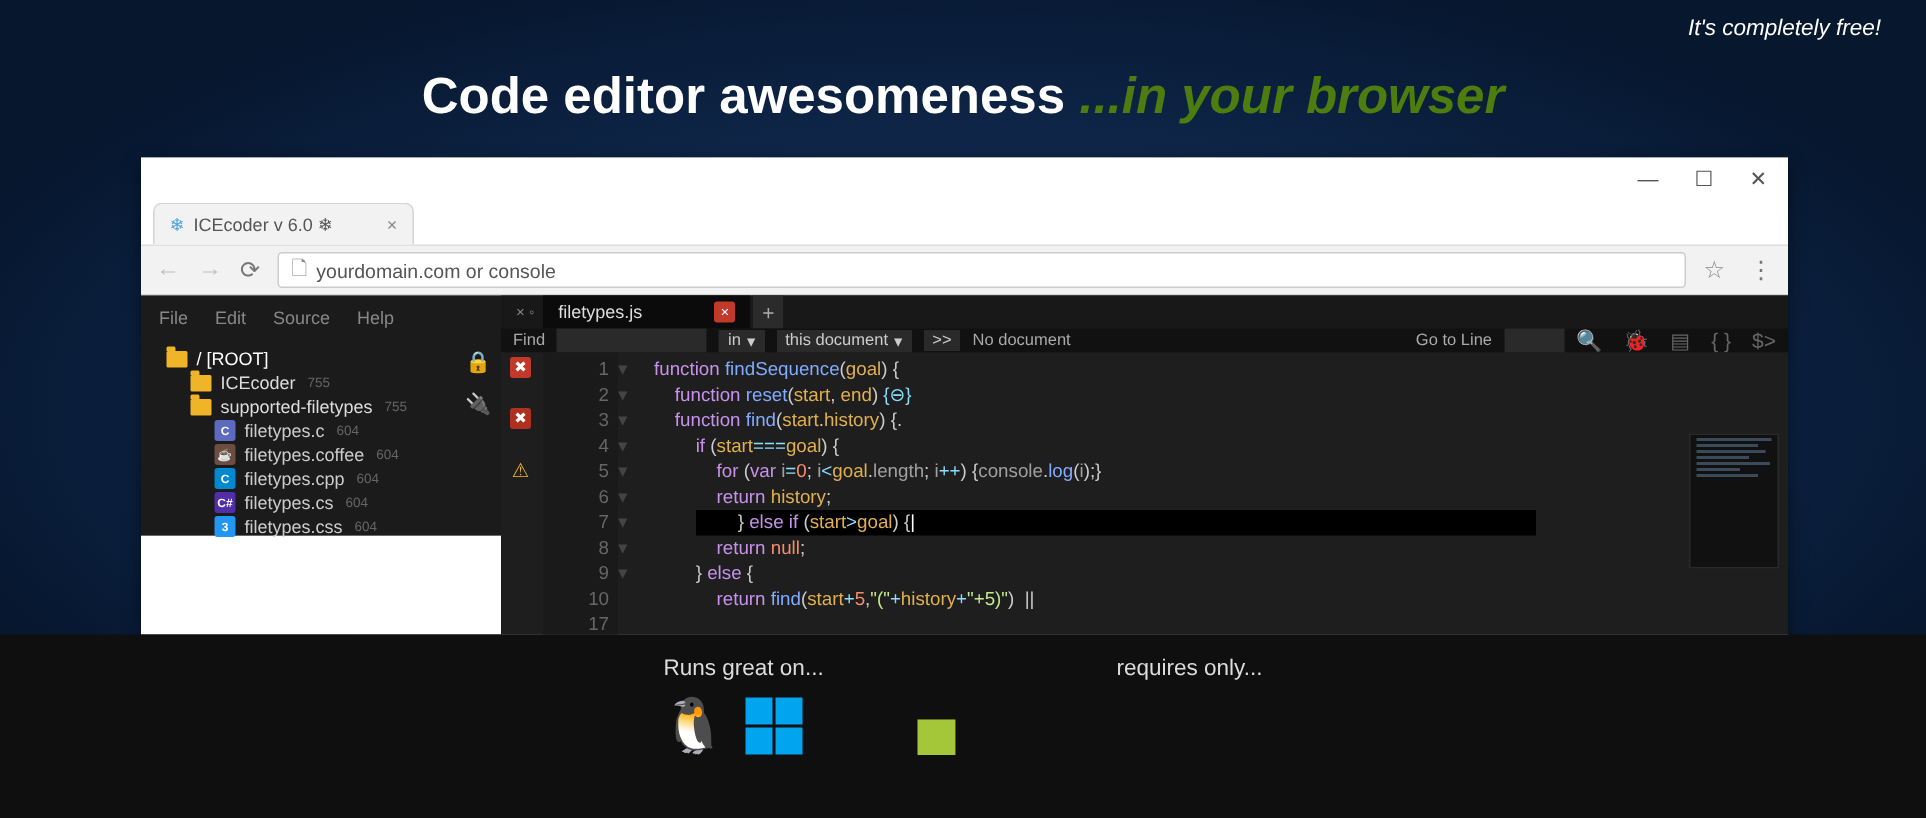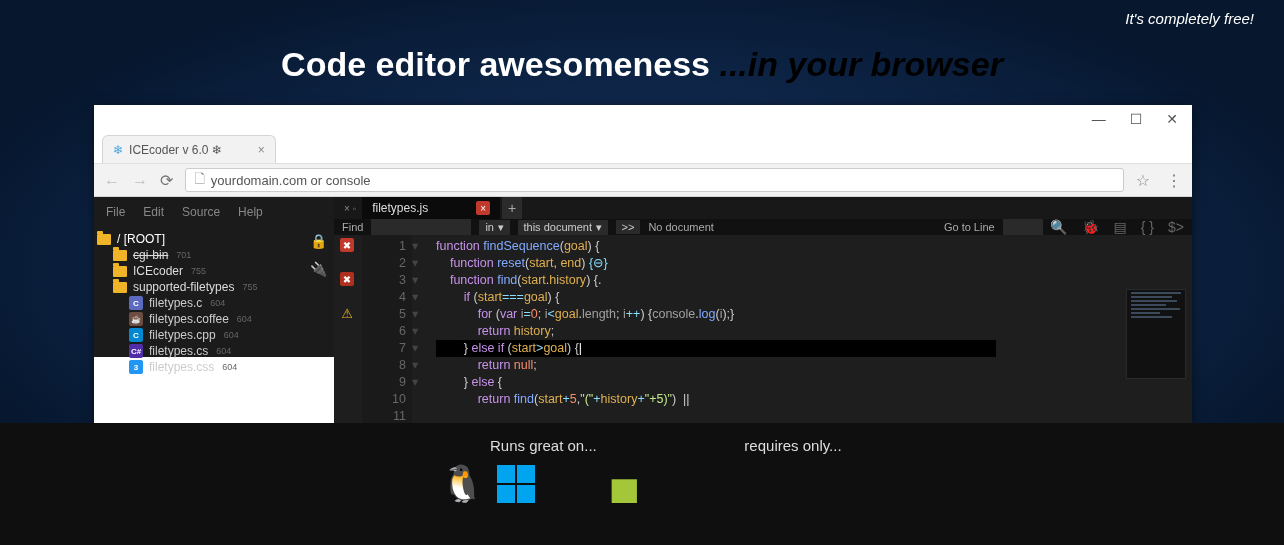--- a/index.html
+++ b/index.html
@@ -1,35 +1,35 @@
 <!DOCTYPE html>
 <html><head>
 <meta charset="utf-8">
 <style>
 * { margin:0; padding:0; box-sizing:border-box; font-family:Arial,Helvetica,sans-serif; }
 body { width:1284px; height:545px; background:radial-gradient(ellipse at center,#1a3a6e 0%,#06172e 80%); position:relative; overflow:hidden; }
 .free { position:absolute; top:10px; right:30px; color:#fff; font-size:15px; font-style:italic; }
 .headline { text-align:center; color:#fff; font-size:34px; font-weight:bold; margin-top:45px; }
-.headline .fade { color:#000000; font-style:italic; }
+.headline .fade { color:#4d7c0f; font-style:italic; }
 .browser { position:absolute; top:105px; left:94px; width:1098px; height:318px; background:#fff; box-shadow:0 2px 10px rgba(0,0,0,.5); overflow:hidden; }
 .winctrl { height:28px; background:#fff; display:flex; justify-content:flex-end; align-items:center; padding:0 14px; gap:24px; color:#555; font-size:14px; }
 .tabrow { height:30px; background:#fff; display:flex; align-items:flex-end; padding-left:8px; }
 .btab { background:#f2f2f2; border:1px solid #d5d5d5; border-bottom:none; border-radius:6px 6px 0 0; height:28px; display:flex; align-items:center; padding:0 10px; gap:6px; font-size:12px; color:#555; }
 .btab .ico { color:#4aa3df; }
 .btab .x { margin-left:30px; color:#888; }
 .addr { height:34px; background:#f2f2f2; border-top:1px solid #e0e0e0; border-bottom:1px solid #d5d5d5; display:flex; align-items:center; padding:0 10px; gap:12px; }
 .nav { color:#777; font-size:16px; }
 .nav.d { color:#c0c0c0; }
 .omnibox { flex:1; background:#fff; border:1px solid #ccc; border-radius:3px; height:24px; display:flex; align-items:center; padding:0 8px; gap:6px; font-size:13px; color:#555; }
 .omnibox .pg { color:#888; }
 .star { color:#888; margin-right:4px; }
 .app { background:#737373; height:160px; position:relative; display:flex; color:#ccc; font-family:Consolas,monospace; font-size:12px; }
 .sidebar { width:240px; background:#1b1b1b; }
 .menubar { display:flex; gap:18px; padding:8px 12px; color:#888; font-size:12px; }
-.tree { padding:4px 6px 0 3px; font-size:12px; }
+.tree { padding:4px 6px 0 17px; font-size:12px; }
 .tree .row { display:flex; align-items:center; gap:6px; padding:1px 0; white-space:nowrap; }
 .tree .ind1 { padding-left:16px; }
 .tree .ind2 { padding-left:32px; }
 .fold { display:inline-block; width:14px; height:11px; background:#f0b429; border-radius:1px; position:relative; }
 .fold::before{content:"";position:absolute;top:-3px;left:0;width:6px;height:3px;background:#f0b429;border-radius:1px 1px 0 0;}
 .fic { display:inline-flex; width:14px; height:14px; border-radius:2px; align-items:center; justify-content:center; font-size:8px; font-weight:bold; color:#fff; }
 .cnt { color:#666; font-size:9px; margin-left:2px; }
 .st { color:#a0a0a0; text-decoration:line-through; }
 .lock { position:absolute; left:216px; top:36px; display:flex; flex-direction:column; gap:12px; color:#444; font-size:14px; }
 .main { flex:1; background:#1e1e1e; display:flex; flex-direction:column; }
@@ -42,31 +42,31 @@
 .findbar input.ti { background:#2a2a2a; border:none; height:16px; width:100px; color:#ccc; padding:0 4px; font-size:11px; }
 .findbar .sel { background:#2a2a2a; padding:1px 6px; color:#ccc; display:flex; align-items:center; gap:4px; }
 .findbar .btn { background:#2a2a2a; padding:1px 6px; color:#ccc; }
 .findbar .sp { flex:1; }
 .findbar .icons { display:flex; gap:14px; color:#666; font-size:14px; }
 .code { flex:1; display:flex; font-size:12.5px; position:relative; background:#1e1e1e; }
 .gut { width:50px; text-align:right; color:#666; padding:3px 6px 0 0; line-height:17px; background:#1a1a1a; }
 .gut2 { width:20px; color:#444; padding:3px 0 0 0; line-height:17px; }
 .lines { padding:3px 0 0 4px; line-height:17px; }
 .lines .ln { white-space:pre; }
-.lines .hl { background:#000; display:inline-block; width:560px; }
+.lines .hl { background:#000; display:inline-block; width:560px;margin-left:28px; }
 .mkrs { position:absolute; left:-26px; top:3px; line-height:17px; font-size:10px; }
 .mk { width:14px; height:14px; border-radius:2px; display:flex; align-items:center; justify-content:center; color:#fff; margin-bottom:3px; }
 .mke { background:#c0392b; }
 .mkp { background:#b03020; }
 .mkw { color:#f0b429; background:none; font-size:13px; }
 .k-kw{color:#c792ea;} .k-fn{color:#82aaff;} .k-var{color:#a0a0a0;} .k-par{color:#e0b050;} .k-op{color:#89ddff;} .k-str{color:#c3e88d;} .k-num{color:#f78c6c;} .k-pl{color:#ccc;} .k-br{color:#ccc;}
 .mini { position:absolute; right:6px; top:54px; width:60px; height:90px; background:#111; border:1px solid #2a2a2a; }
 .mini .ml{height:2px;margin:2px 4px;background:#3a4a5a;}
 .footer { position:absolute; bottom:0; left:0; right:0; height:122px; background:#0f0f0f; color:#ccc; display:flex; justify-content:center; gap:100px; padding-top:14px; }
-.fcol { text-align:center; }
+.fcol { }
 .fcol .t { font-size:15px; margin-bottom:10px; color:#ddd; }
 .irow { display:flex; gap:14px; align-items:center; justify-content:center; }
 .pic { width:40px; height:40px; display:flex; align-items:center; justify-content:center; font-size:28px; color:#fff; }
 .winlogo { display:grid; grid-template-columns:18px 18px; grid-template-rows:18px 18px; gap:2px; }
 .winlogo span{background:#00a4ef;}
 .apple { font-size:34px; }
 .android{color:#a4c639;font-size:32px;}
 .circ { width:40px;height:40px;border-radius:50%; display:flex;align-items:center;justify-content:center; }
 .chrome{background:conic-gradient(#ea4335 0 120deg,#34a853 120deg 240deg,#fbbc05 240deg 360deg);}
 .chrome::after{content:"";width:18px;height:18px;border-radius:50%;background:#4285f4;border:3px solid #fff;}
@@ -119,25 +119,20 @@
           <span>Source</span>
           <span>Help</span>
         </div>
       <div class="tree" id="tree">
           <div class="row ">
             <span class="fold"></span>
             <span style="color:#fff">/ [ROOT]</span>
           </div>
           <div class="row ind1">
             <span class="fold"></span>
-            <span class="st" style="color:#ddd">cgi-bin</span>
-            <span class="cnt">701</span>
-          </div>
-          <div class="row ind1">
-            <span class="fold"></span>
             <span class="" style="color:#ddd">ICEcoder</span>
             <span class="cnt">755</span>
           </div>
           <div class="row ind1">
             <span class="fold"></span>
             <span class="" style="color:#ddd">supported-filetypes</span>
             <span class="cnt">755</span>
           </div>
           <div class="row ind2">
             <span class="fic" style="background:#5c6bc0">C</span>
@@ -214,21 +209,21 @@
             <div>1</div>
             <div>2</div>
             <div>3</div>
             <div>4</div>
             <div>5</div>
             <div>6</div>
             <div>7</div>
             <div>8</div>
             <div>9</div>
             <div>10</div>
-            <div>11</div>
+            <div>17</div>
           </div>
         <div class="gut2" id="fold">
             <div>▾</div>
             <div>▾</div>
             <div>▾</div>
             <div>▾</div>
             <div>▾</div>
             <div>▾</div>
             <div>▾</div>
             <div>▾</div>

